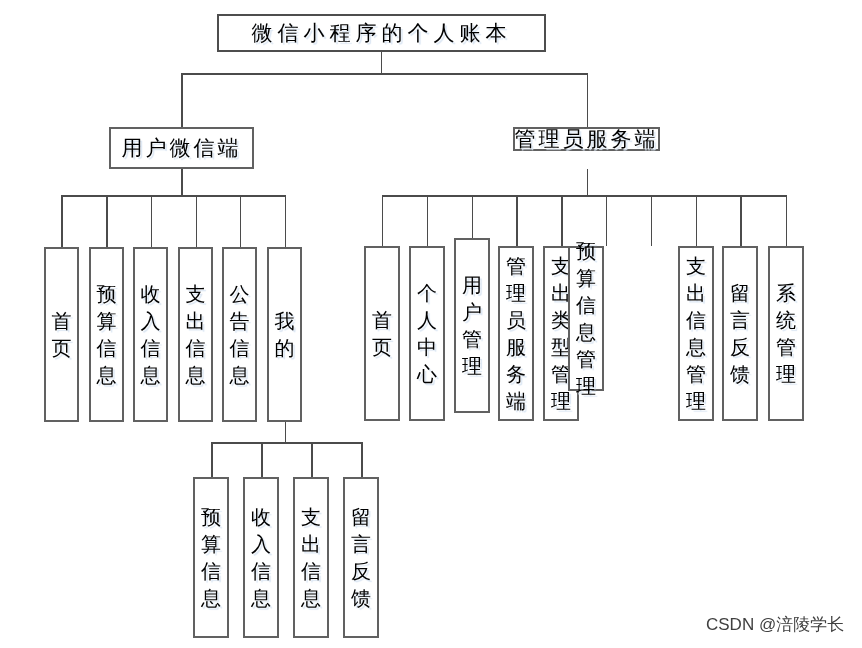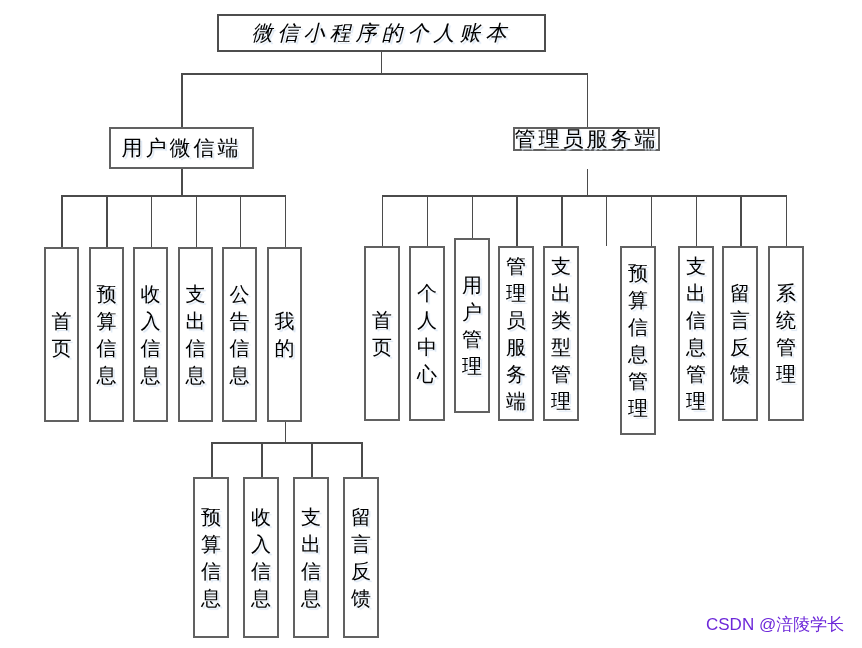--- a/index.html
+++ b/index.html
@@ -30,37 +30,37 @@
     align-items: center;
     justify-content: center;
     color: #000000;
   }
   .hbox {
     font-size: 21px;
     letter-spacing: 3px;
     white-space: nowrap;
     text-shadow: 2px 2px 1px #dbe6f3;
   }
-  .hbox.root { letter-spacing: 5px; border-color: #4e4e4e; font-style: italic; }
+  .hbox.root { letter-spacing: 5px; border-color: #4e4e4e; }
   .vbox .vtext {
     display: block;
     width: 1.15em;
     font-size: 20px;
     line-height: 1.35;
     text-align: center;
     word-break: break-all;
     text-shadow: 2px 2px 1px #dbe6f3;
   }
   .watermark {
     position: absolute;
     left: 706px;
     top: 613px;
     font-family: "Liberation Sans", "DejaVu Sans", sans-serif;
     font-size: 17px;
-    color: #6d28d9;
+    color: #404040;
     white-space: nowrap;
   }
 </style>
 </head>
 <body>
 
 <div class="canvas">
 
   <div class="line v" style="left:380.5px;top:52px;height:22px"></div>
   <div class="line h" style="left:181px;top:73px;width:407px"></div>
@@ -134,21 +134,21 @@
   </div>
   <div class="box vbox" style="left:454px;top:238px;width:36px;height:175px">
     <span class="vtext">用户管理</span>
   </div>
   <div class="box vbox" style="left:498px;top:246px;width:36px;height:175px">
     <span class="vtext">管理员服务端</span>
   </div>
   <div class="box vbox" style="left:543px;top:246px;width:36px;height:175px">
     <span class="vtext">支出类型管理</span>
   </div>
-  <div class="box vbox" style="left:620px;top:246px;width:36px;height:189px">
+  <div class="box vbox" style="left:568px;top:246px;width:36px;height:145px">
     <span class="vtext">预算信息管理</span>
   </div>
   <div class="box vbox" style="left:678px;top:246px;width:36px;height:175px">
     <span class="vtext">支出信息管理</span>
   </div>
   <div class="box vbox" style="left:722px;top:246px;width:36px;height:175px">
     <span class="vtext">留言反馈</span>
   </div>
   <div class="box vbox" style="left:768px;top:246px;width:36px;height:175px">
     <span class="vtext">系统管理</span>

